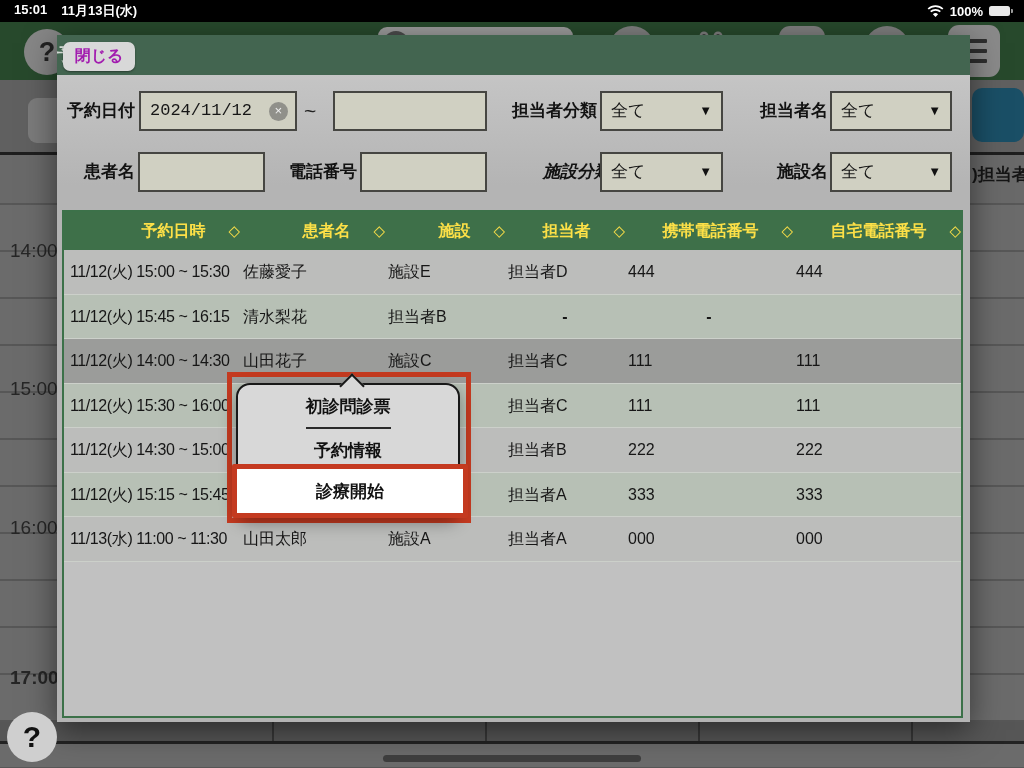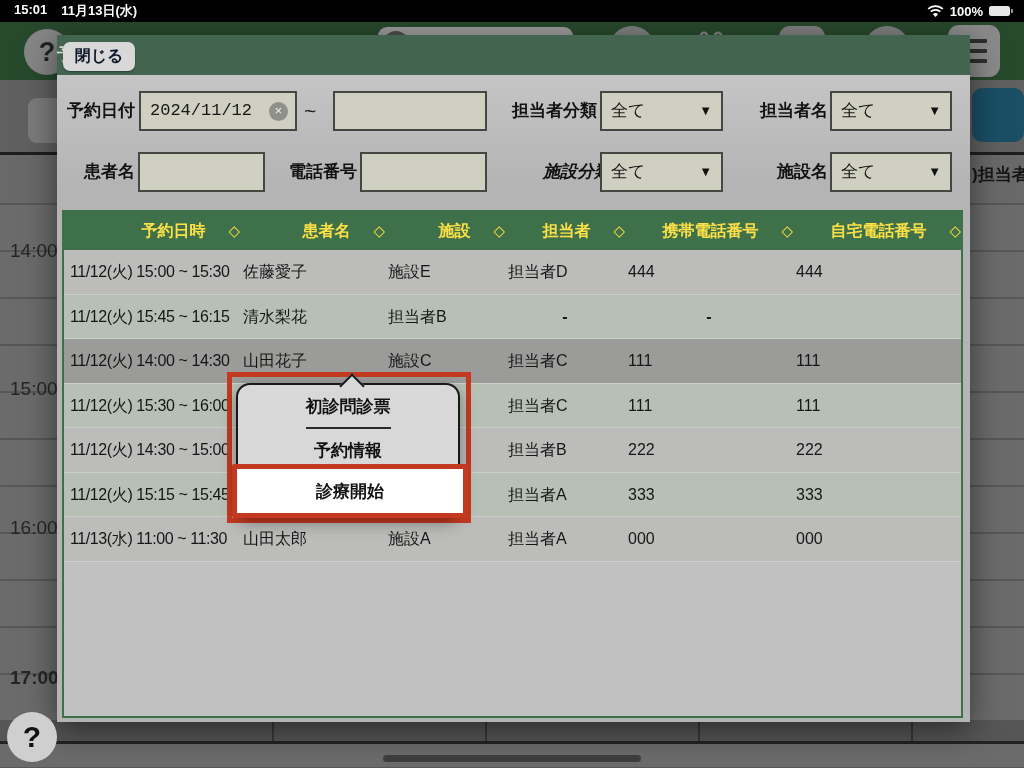--- a/index.html
+++ b/index.html
@@ -43,21 +43,21 @@
     color:#111;font-size:30px;font-weight:bold;display:flex;align-items:center;justify-content:center;z-index:40;}
   .home-indicator{position:absolute;left:383px;top:755px;width:258px;height:7px;border-radius:4px;background:#3d3d3d;z-index:50;}
   
   .modal{position:absolute;left:57px;top:35px;width:913px;height:687px;z-index:10;
     background:linear-gradient(180deg,#cbcbcb 0px,#b4b4b4 150px,#b4b4b4 100%);
     box-shadow:0 8px 30px rgba(0,0,0,.5);}
   .modal-titlebar{position:absolute;left:0;top:0;width:100%;height:40px;background:#436550;}
   .modal-title{position:absolute;left:0;top:0;width:100%;height:24px;line-height:40px;text-align:left;
     color:#d3dad4;font-size:17px;font-weight:bold;}
   .close-btn{position:absolute;left:6px;top:7px;width:72px;height:29px;background:#d8d8d8;border-radius:7px;
-    font-size:16px;font-weight:bold;color:#0f172a;display:flex;align-items:center;justify-content:center;
+    font-size:16px;font-weight:bold;color:#a21caf;display:flex;align-items:center;justify-content:center;
     box-shadow:0 1px 2px rgba(0,0,0,.4);z-index:2;}
   
   .flabel{position:absolute;height:40px;line-height:40px;font-size:17px;font-weight:bold;color:#121212;text-align:right;white-space:nowrap;}
   .fbox{position:absolute;height:40px;background:#d0d0c2;border:2px solid #464642;box-sizing:border-box;
     font-size:17px;color:#161616;line-height:36px;padding-left:9px;white-space:nowrap;overflow:hidden;}
   .row1{top:56px;} .row2{top:117px;}
   .lbl-date{left:2px;width:76px;}          .inp-date-from{left:82px;width:158px;font-family:Liberation Mono, monospace;}
   .range-sep{position:absolute;left:247px;top:56px;height:40px;line-height:40px;font-size:21px;color:#222;}
   .inp-date-to{left:276px;width:154px;}
   .lbl-staff-cat{left:440px;width:100px;}  .dd-staff-cat{left:543px;width:123px;}

